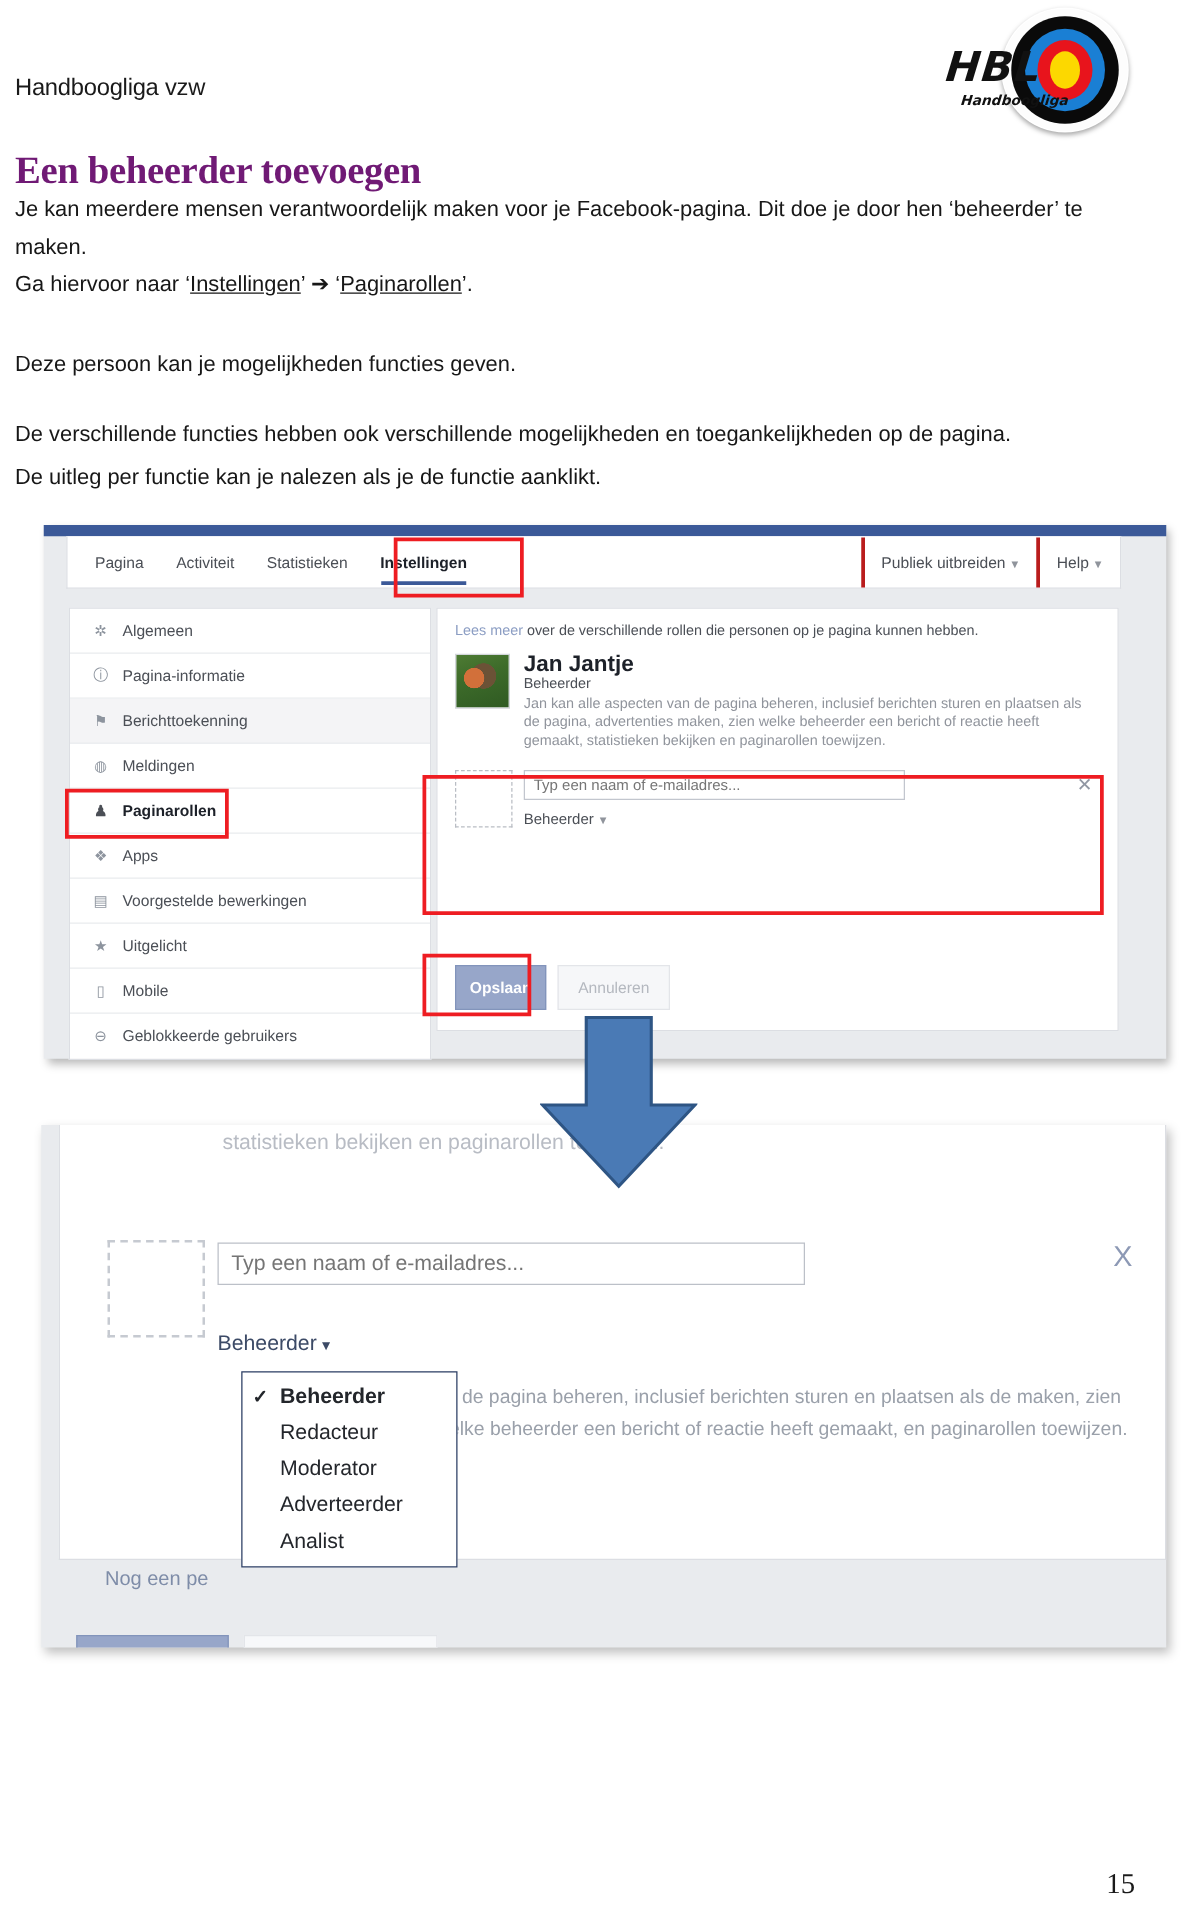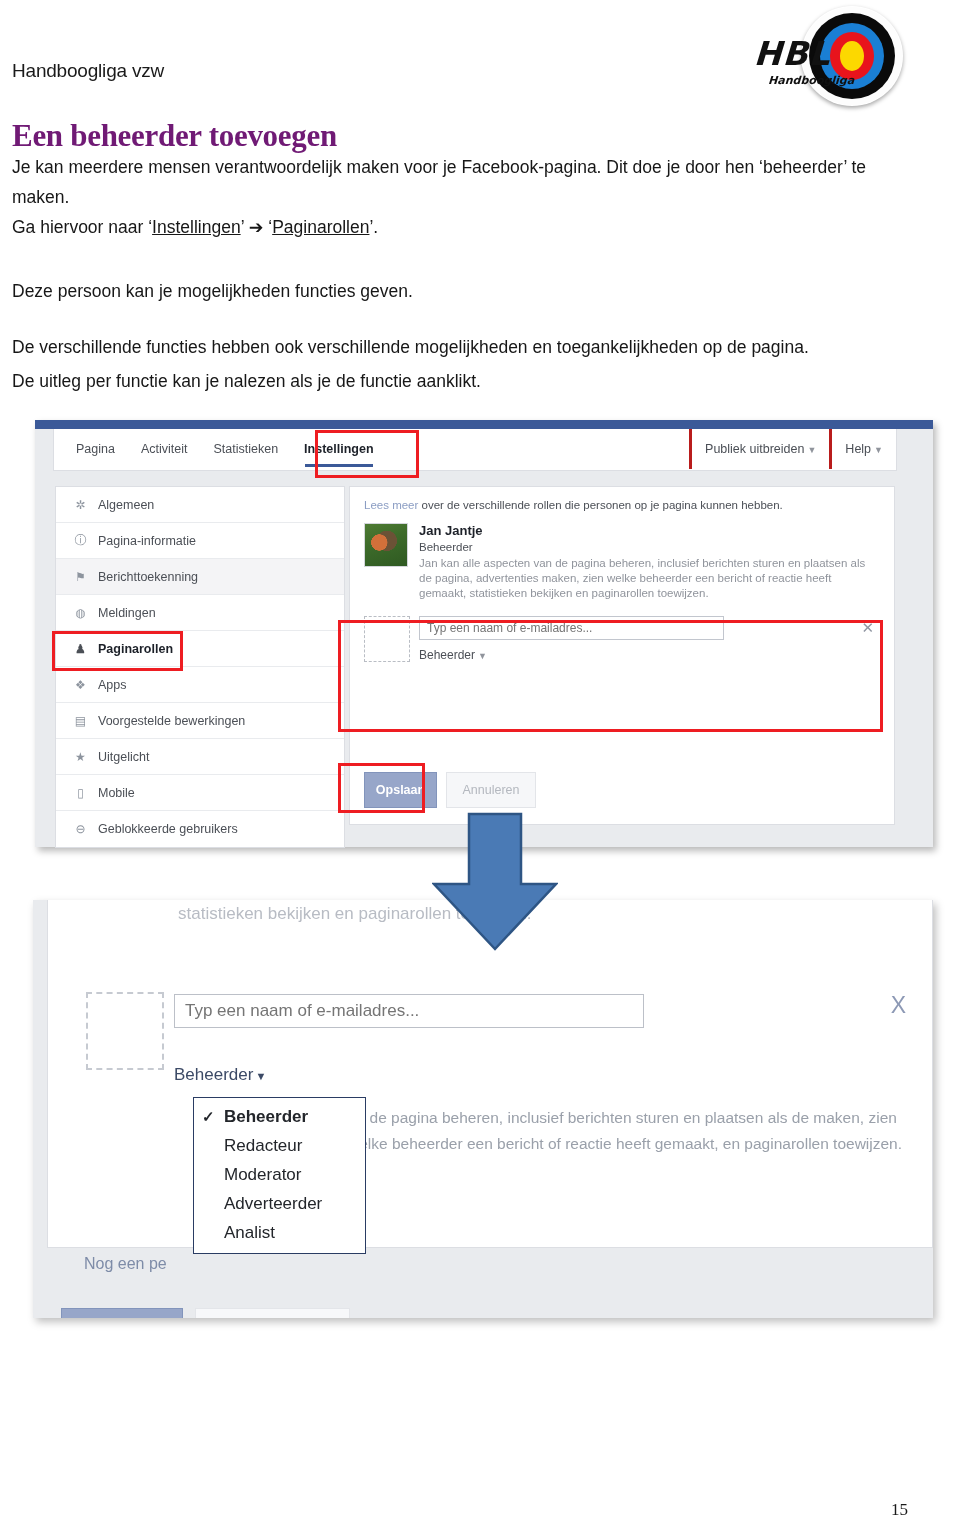--- a/index.html
+++ b/index.html
@@ -121,21 +121,21 @@
     background: #3b5998;
   }
   .fb-tabbar {
     position: absolute;
     left: 18px; top: 9px;
     width: 844px; height: 42px;
     background: #ffffff;
     border: 1px solid #dcdee3;
     border-top: none;
     display: flex;
-    align-items: flex-start;
+    align-items: center;
   }
   .fb-tab {
     font-size: 12.5px;
     color: #4b4f56;
     padding: 0 13px;
     line-height: 40px;
     white-space: nowrap;
   }
   .fb-tab.first { margin-left: 9px; }
   .fb-tab.active {
@@ -219,21 +219,21 @@
   .fb-avatar {
     width: 44px; height: 44px;
     flex: 0 0 44px;
     margin-right: 11px;
     background:
       radial-gradient(circle at 34% 44%, #d2703a 0 22%, transparent 23%),
       radial-gradient(circle at 52% 40%, #6b5236 0 30%, transparent 31%),
       linear-gradient(160deg, #4e7b33 0%, #3d6b2a 40%, #2f5a22 100%);
     border: 1px solid #d3d6db;
   }
-  .fb-pname { font-size: 13px; font-weight: bold; color: #1d2129; line-height: 16px; }
+  .fb-pname { font-size: 18px; font-weight: bold; color: #1d2129; line-height: 16px; }
   .fb-prole { font-size: 11.5px; color: #4b4f56; line-height: 16px; }
   .fb-pdesc { font-size: 11.5px; color: #90949c; line-height: 15px; margin-top: 1px; }
 
   .fb-formrow {
     display: flex;
     margin-top: 15px;
     position: relative;
   }
   .fb-ph-avatar {
     width: 46px; height: 46px;
@@ -415,21 +415,21 @@
     font-size: 18px;
     display: flex; align-items: center; justify-content: center;
     border: 1px solid #e3e5e9;
   }
 
   
   .page-num {
     position: absolute;
     right: 52px; bottom: 14px;
     font-family: "Liberation Serif", serif;
-    font-size: 17px;
+    font-size: 23px;
     color: #1a1a1a;
   }
 </style>
 </head>
 <body>
 
 <div class="doc-header">
   <div class="org-name">Handboogliga vzw</div>
 
   <div class="logo">

